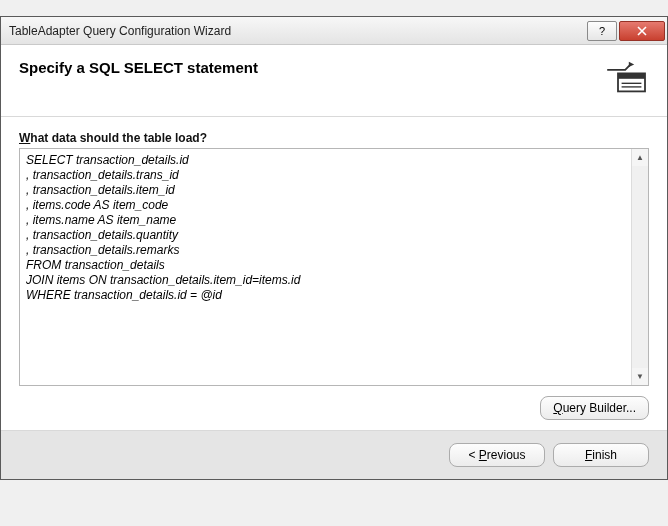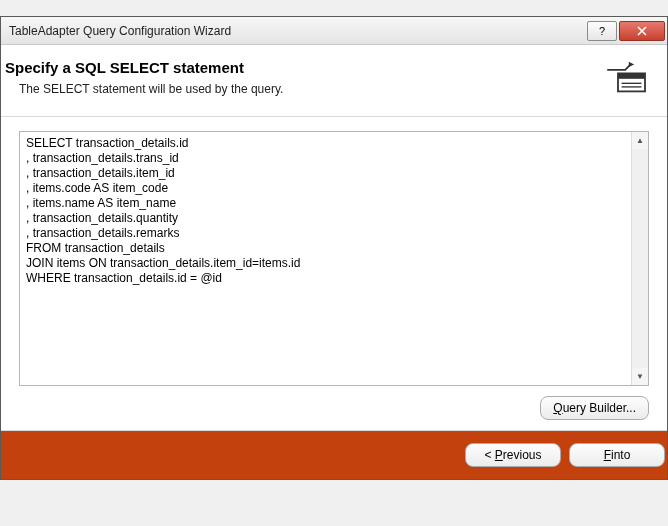--- a/index.html
+++ b/index.html
@@ -42,21 +42,21 @@
     cursor: default;
   }
   .tbtn.close {
     background: linear-gradient(#e67a6f,#c8402f);
     border-color: #963126;
     color: #fff;
     width: 46px;
     font-weight: bold;
   }
   .header {
-    padding: 14px 18px 18px 4px;
+    padding: 14px 18px 18px 18px;
     border-bottom: 1px solid #d9d9d9;
     display: flex;
     align-items: flex-start;
     gap: 12px;
   }
   .header-text { flex: 1; }
   .header-title { font-size: 15px; font-weight: bold; color: #000; margin-bottom: 6px; }
   .header-sub { font-size: 12px; color: #222; padding-left: 14px; }
   .header-icon svg { width: 44px; height: 36px; }
   .body {
@@ -80,20 +80,21 @@
     flex: 1;
     border: none;
     resize: none;
     padding: 4px 6px;
     font-family: "Segoe UI", Tahoma, sans-serif;
     font-size: 12px;
     line-height: 1.25;
     white-space: pre;
     overflow: auto;
     outline: none;
+    font-style: italic;
   }
   .fake-scroll {
     width: 17px;
     background: #f0f0f0;
     border-left: 1px solid #dcdcdc;
     display: flex; flex-direction: column;
     justify-content: space-between;
   }
   .fake-scroll .arrow {
     height: 17px;
@@ -114,25 +115,25 @@
     border-radius: 8px;
     font-size: 12px;
     font-family: inherit;
     padding: 0 12px;
     cursor: default;
     text-align: center;
   }
   .btn .ul { text-decoration: underline; }
   .footer {
     border-top: 1px solid #d9d9d9;
-    padding: 12px 2px;
+    padding: 12px 18px;
     display: flex;
     justify-content: flex-end;
     gap: 8px;
-    background: #c2410c;
+    background: #e5e5e5;
   }
   .footer .btn { min-width: 96px; }
 </style>
 </head>
 <body>
 
 <div class="window">
 
   <div class="titlebar">
     <div class="titlebar-title">TableAdapter Query Configuration Wizard</div>
@@ -142,35 +143,35 @@
         <svg width="10" height="10" viewBox="0 0 10 10">
             <path d="M1 1 L9 9 M9 1 L1 9" stroke="#fff" stroke-width="1.6"></path>
           </svg>
       </div>
     </div>
   </div>
 
   <div class="header">
     <div class="header-text">
       <div class="header-title">Specify a SQL SELECT statement</div>
-      <div class="header-sub">The SELECT statement will be used by the query.</div>
     </div>
     <div class="header-icon">
       <svg viewBox="0 0 48 40">
         <path d="M2 12 L22 12 L28 6" stroke="#333" stroke-width="2" fill="none"></path>
         <polygon points="26,3 32,6 26,9" fill="#333"></polygon>
         <rect x="14" y="16" width="30" height="20" fill="#fff" stroke="#333" stroke-width="2"></rect>
         <rect x="14" y="16" width="30" height="6" fill="#333"></rect>
         <line x1="18" y1="27" x2="40" y2="27" stroke="#333" stroke-width="1.5"></line>
         <line x1="18" y1="31" x2="40" y2="31" stroke="#333" stroke-width="1.5"></line>
       </svg>
     </div>
   </div>
 
   <div class="body">
+    <div class="field-label"><b><span class="ul">W</span><span>hat data should the table load?</span></b></div>
     <div class="sql-wrap">
       <textarea class="sql-text" spellcheck="false" style="">SELECT transaction_details.id
 , transaction_details.trans_id
 , transaction_details.item_id
 , items.code AS item_code
 , items.name AS item_name
 , transaction_details.quantity
 , transaction_details.remarks
 FROM transaction_details
 JOIN items ON transaction_details.item_id=items.id
@@ -180,16 +181,16 @@
         <div class="arrow">▼</div>
       </div>
     </div>
     <div class="below-text">
       <button class="btn"><span class="ul">Q</span><span>uery Builder...</span></button>
     </div>
   </div>
 
   <div class="footer">
     <button class="btn"><span>&lt; </span><span class="ul">P</span><span>revious</span></button>
-    <button class="btn"><span class="ul">F</span><span>into</span></button>
+    <button class="btn"><span class="ul">F</span><span>inish</span></button>
   </div>
 
 </div>
 
 </body></html>

